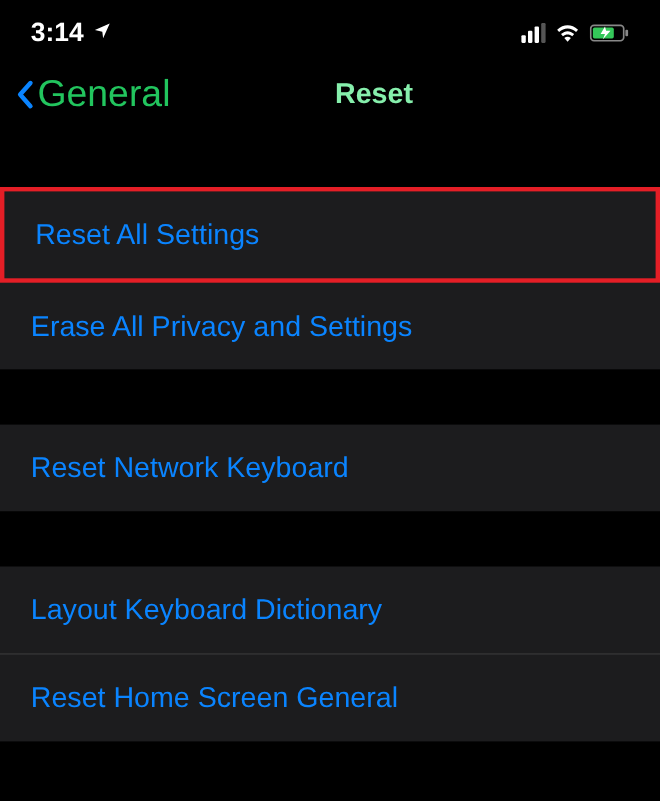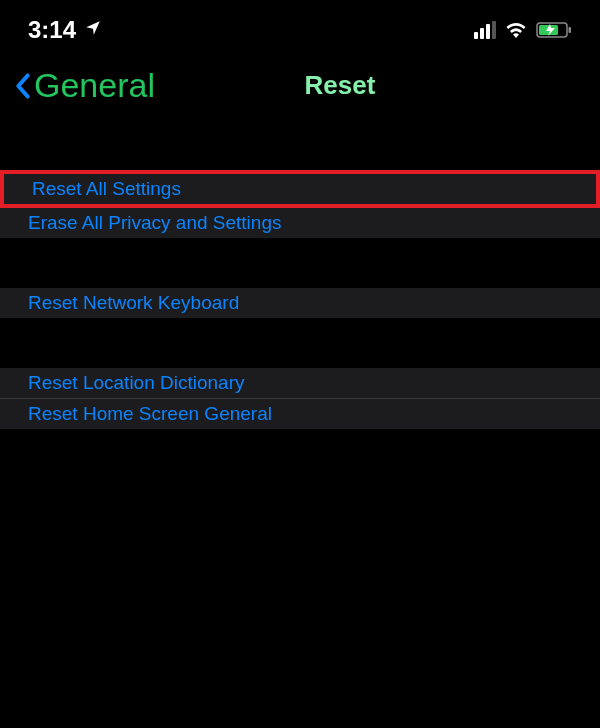--- a/index.html
+++ b/index.html
@@ -67,22 +67,22 @@
       background: #000;
     }
     .spacer-small {
       height: 50px;
       background: #000;
     }
     .list-section {
       background: #1c1c1e;
     }
     .list-item {
-      padding: 4px 28px;
-      font-size: 19px;
+      padding: 24px 28px;
+      font-size: 26px;
       color: #0a84ff;
       border-bottom: 1px solid #3a3a3c;
       cursor: pointer;
     }
     .list-item:last-child {
       border-bottom: none;
     }
     .highlighted {
       border: 4px solid #e41e26;
       position: relative;
@@ -175,18 +175,18 @@
 <div class="list-section">
   <div class="list-item">
     <span>Reset Network Keyboard</span>
   </div>
 </div>
 
 <div class="spacer-small"></div>
 
 <div class="list-section">
   <div class="list-item">
-    <span>Reset Location Dictionary</span>
+    <span>Layout Keyboard Dictionary</span>
   </div>
   <div class="list-item">
     <span>Reset Home Screen General</span>
   </div>
 </div>
 
 </body></html>

